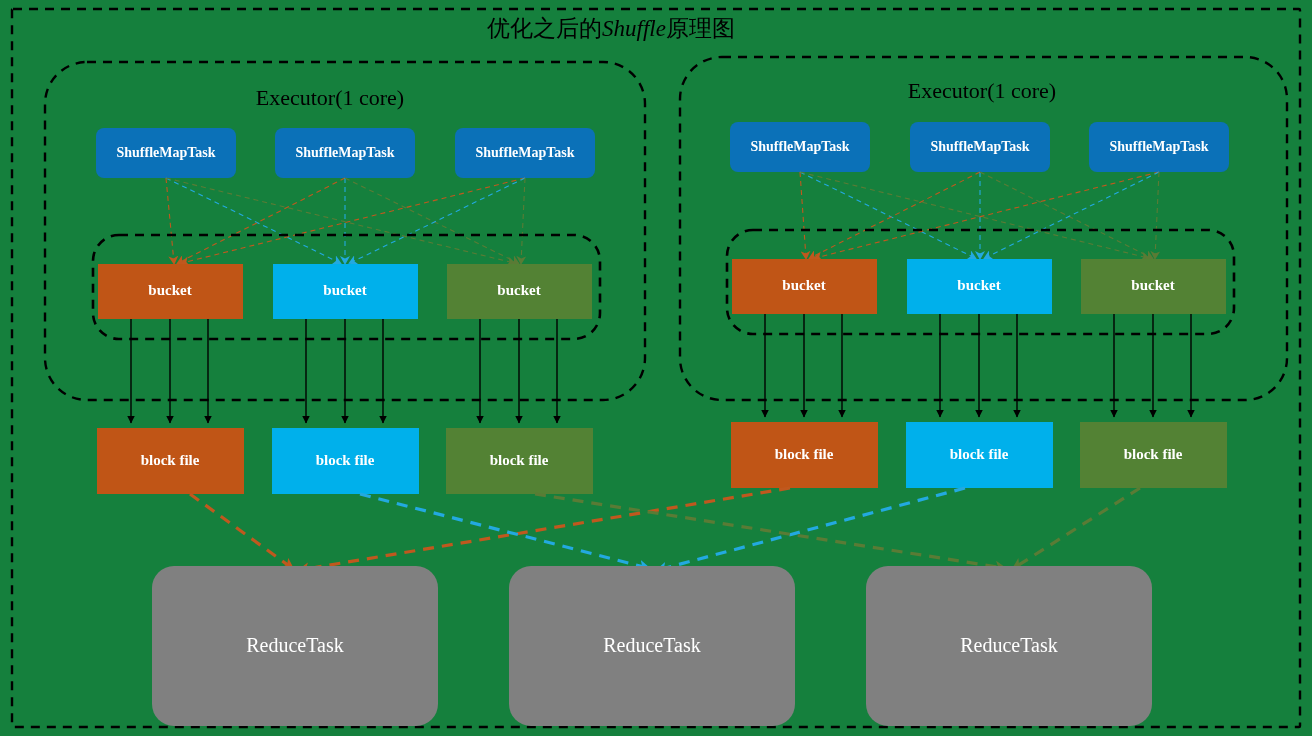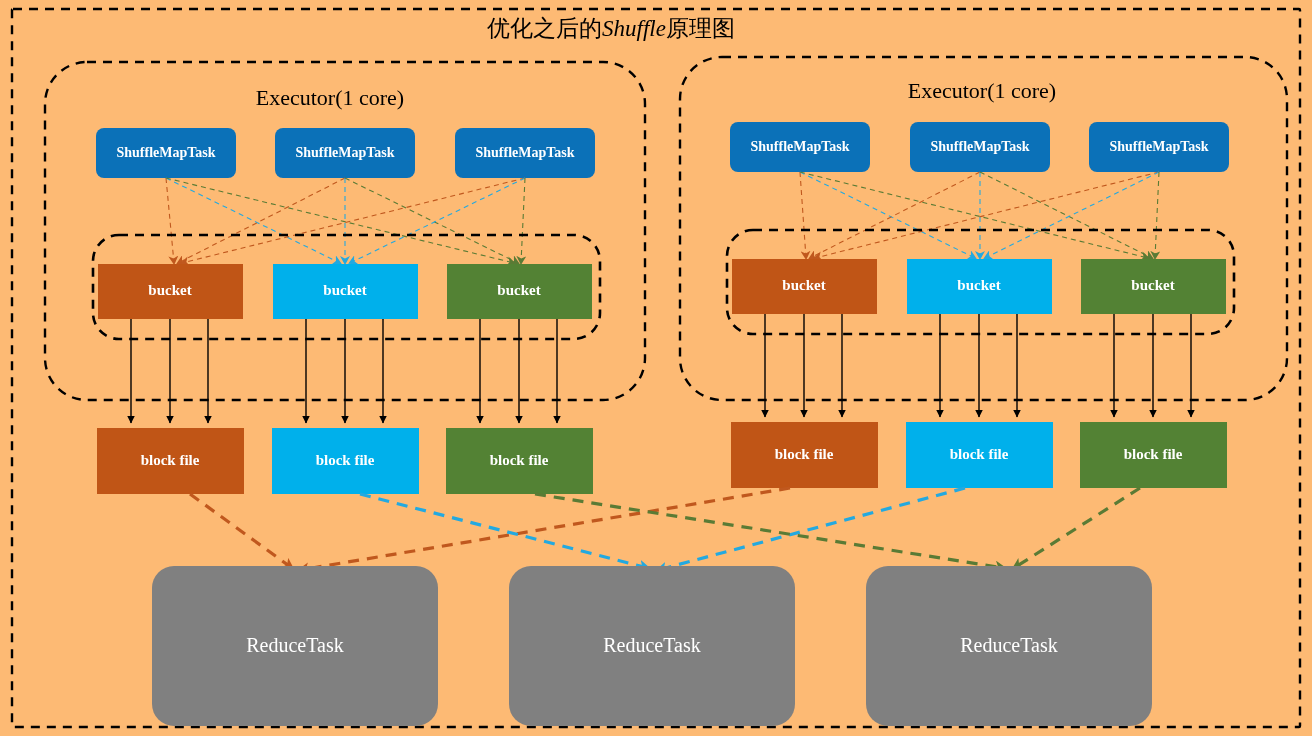--- a/index.html
+++ b/index.html
@@ -4,21 +4,21 @@
 <style>
   html, body {
     margin: 0;
     padding: 0;
     background: #ffffff;
   }
   #canvas {
     position: relative;
     width: 1312px;
     height: 736px;
-    background: #fdba74;
+    background: #15803d;
     overflow: hidden;
     font-family: "Liberation Serif", "DejaVu Serif", serif;
   }
   #diagram-svg {
     position: absolute;
     left: 0;
     top: 0;
     width: 1312px;
     height: 736px;
   }

